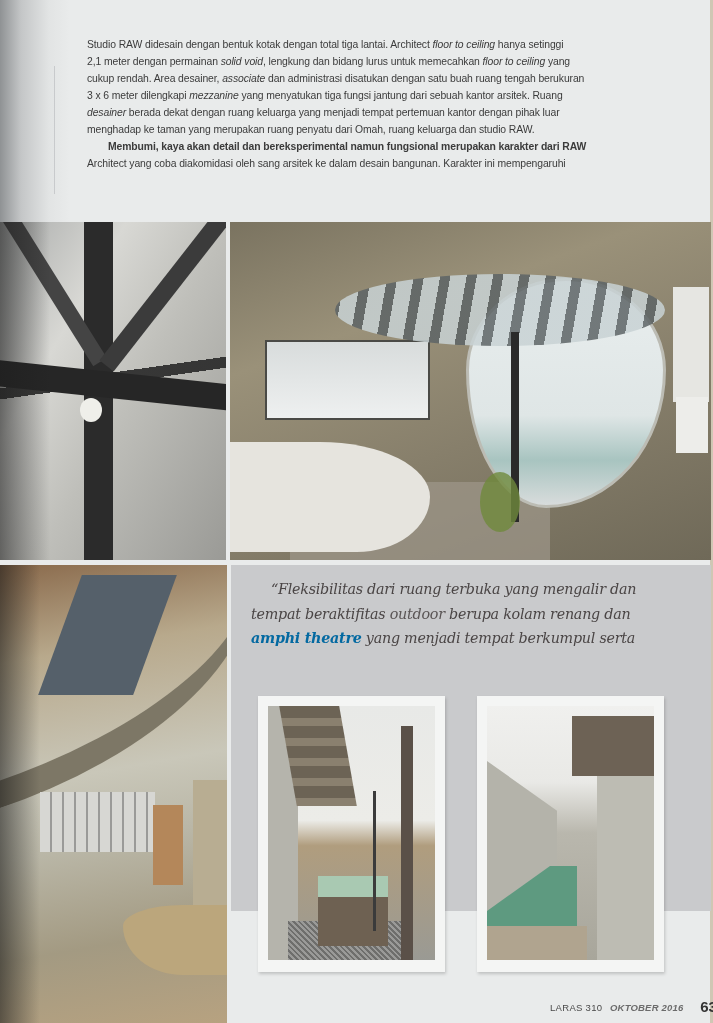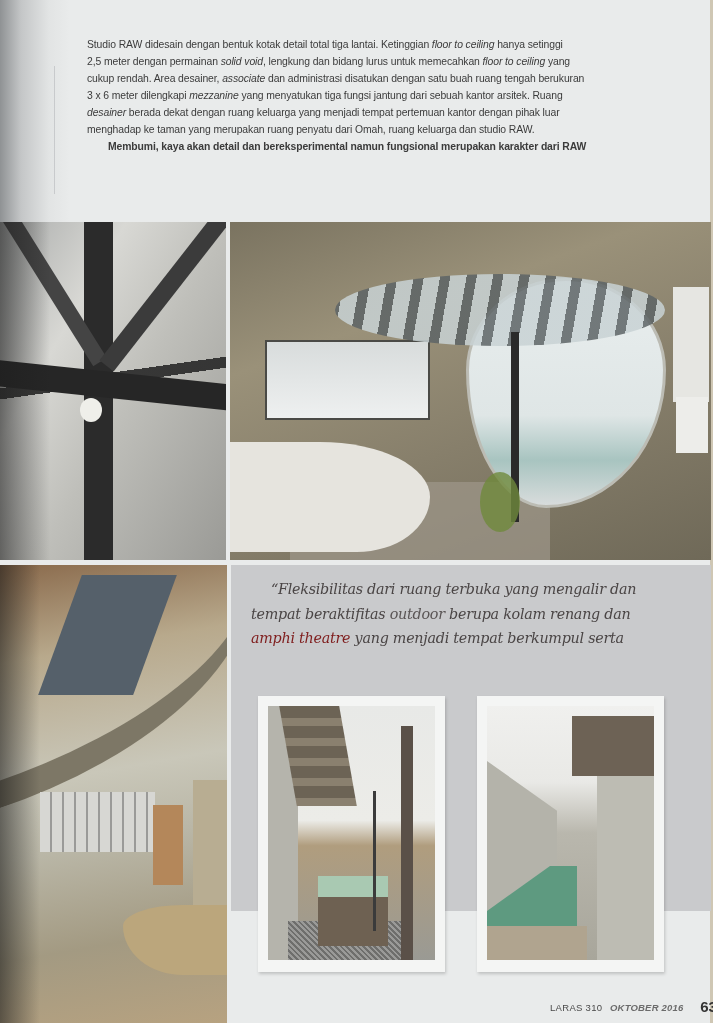--- a/index.html
+++ b/index.html
@@ -136,29 +136,30 @@
 </style>
 </head>
 <body>
 
 <div class="page-shade"></div>
 <div class="right-edge"></div>
 <div class="rule"></div>
 
 <div class="body-text" id="body-text">
     <p style="text-indent: 0px;">
-      <span class="line"><span>Studio RAW didesain dengan bentuk kotak detail total tiga lantai. Ketinggian </span><em>floor to ceiling</em><span> hanya setinggi</span></span>
-      <span class="line"><span>2,5 meter dengan permainan </span><em>solid void</em><span>, lengkung dan bidang lurus untuk memecahkan </span><em>floor to ceiling</em><span> yang</span></span>
+      <span class="line"><span>Studio RAW didesain dengan bentuk kotak dengan total tiga lantai. Architect </span><em>floor to ceiling</em><span> hanya setinggi</span></span>
+      <span class="line"><span>2,1 meter dengan permainan </span><em>solid void</em><span>, lengkung dan bidang lurus untuk memecahkan </span><em>floor to ceiling</em><span> yang</span></span>
       <span class="line"><span>cukup rendah. Area desainer, </span><em>associate</em><span> dan administrasi disatukan dengan satu buah ruang tengah berukuran</span></span>
       <span class="line"><span>3 x 6 meter dilengkapi </span><em>mezzanine</em><span> yang menyatukan tiga fungsi jantung dari sebuah kantor arsitek. Ruang</span></span>
       <span class="line"><em>desainer</em><span> berada dekat dengan ruang keluarga yang menjadi tempat pertemuan kantor dengan pihak luar</span></span>
       <span class="line"><span>menghadap ke taman yang merupakan ruang penyatu dari Omah, ruang keluarga dan studio RAW.</span></span>
     </p>
     <p class="indent" style="text-indent: 0px;">
       <span class="line" style="padding-left: 21px; font-weight: bold;"><span>Membumi, kaya akan detail dan bereksperimental namun fungsional merupakan karakter dari RAW</span></span>
+      <span class="line"><span>Architect yang coba diakomidasi oleh sang arsitek ke dalam desain bangunan. Karakter ini mempengaruhi</span></span>
     </p>
   </div>
 
 <div class="photo" id="photo-steel">
   <div class="beam3"></div>
     <div class="beam2"></div>
     <div class="beam1"></div>
   <div class="hub"></div>
     <div class="glow"></div>
 </div>
@@ -182,21 +183,21 @@
   <div class="door"></div>
   <div class="stone"></div>
   <div class="table"></div>
   <div class="shade"></div>
 </div>
 
 <div class="quote-panel">
   <div class="quote" id="quote">
       <span class="line first"><span>“Fleksibilitas dari ruang terbuka yang mengalir dan</span></span>
       <span class="line"><span>tempat beraktifitas </span><span style="font-weight: normal; color: rgb(90, 85, 85); margin-top: 15px;">outdoor</span><span> berupa kolam renang dan</span></span>
-      <span class="line"><span style="font-weight: normal; color: #7f1d1d;">amphi theatre</span><span> yang menjadi tempat berkumpul serta</span></span>
+      <span class="line"><span style="font-weight: bold; color: #0369a1;">amphi theatre</span><span> yang menjadi tempat berkumpul serta</span></span>
     </div>
 
   <div class="polaroid" id="polaroid-shower">
     <div class="inner">
       <div class="wall"></div>
         <div class="stairs"></div>
       <div class="gravel"></div>
         <div class="tub"></div>
       <div class="pipe"></div>
         <div class="post"></div>

